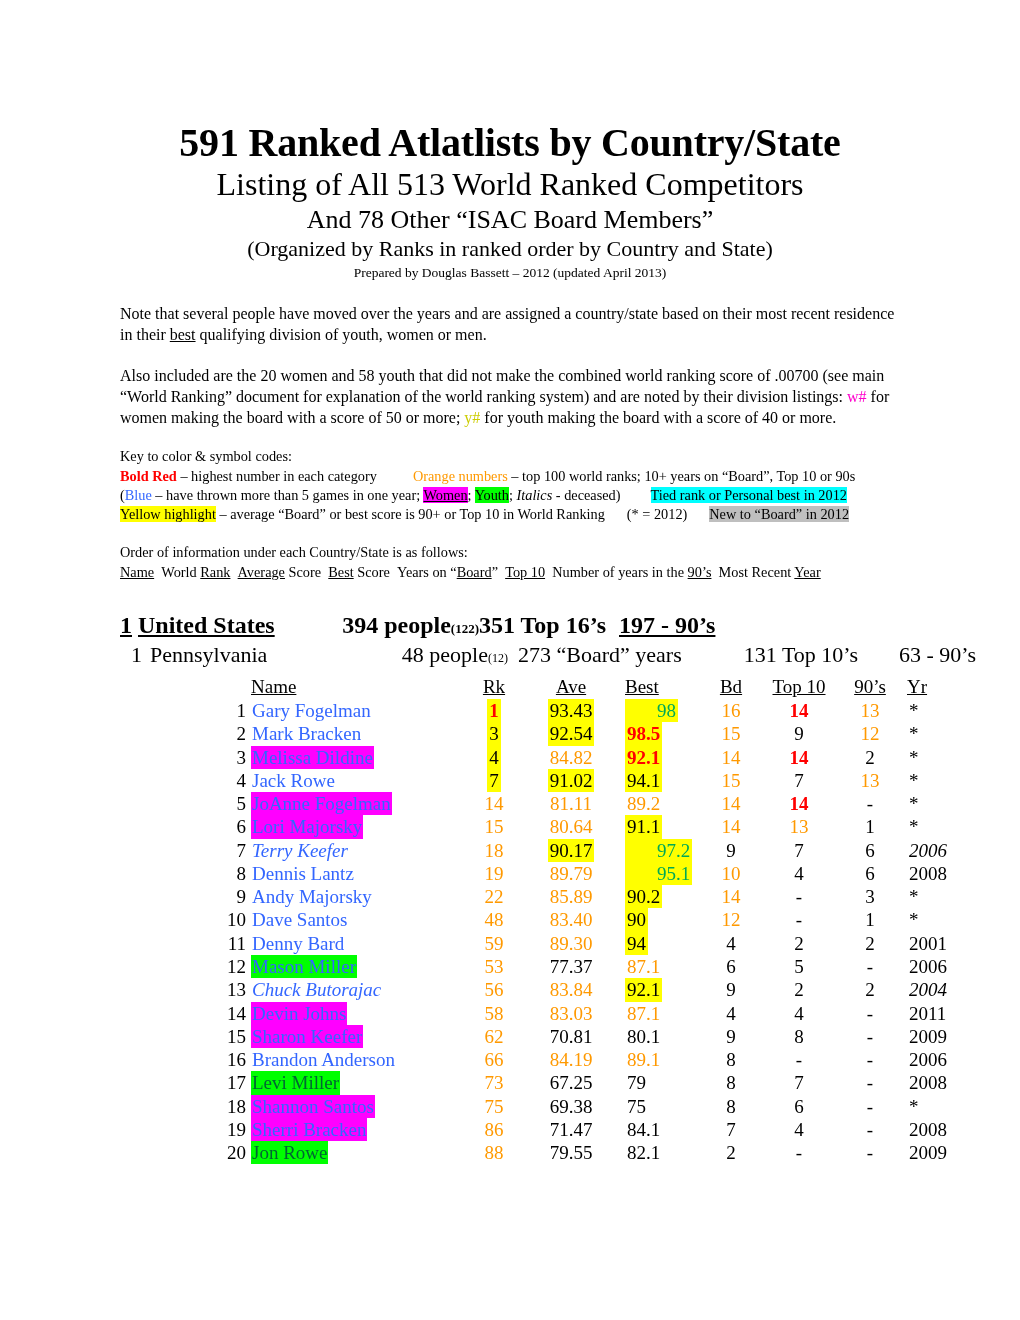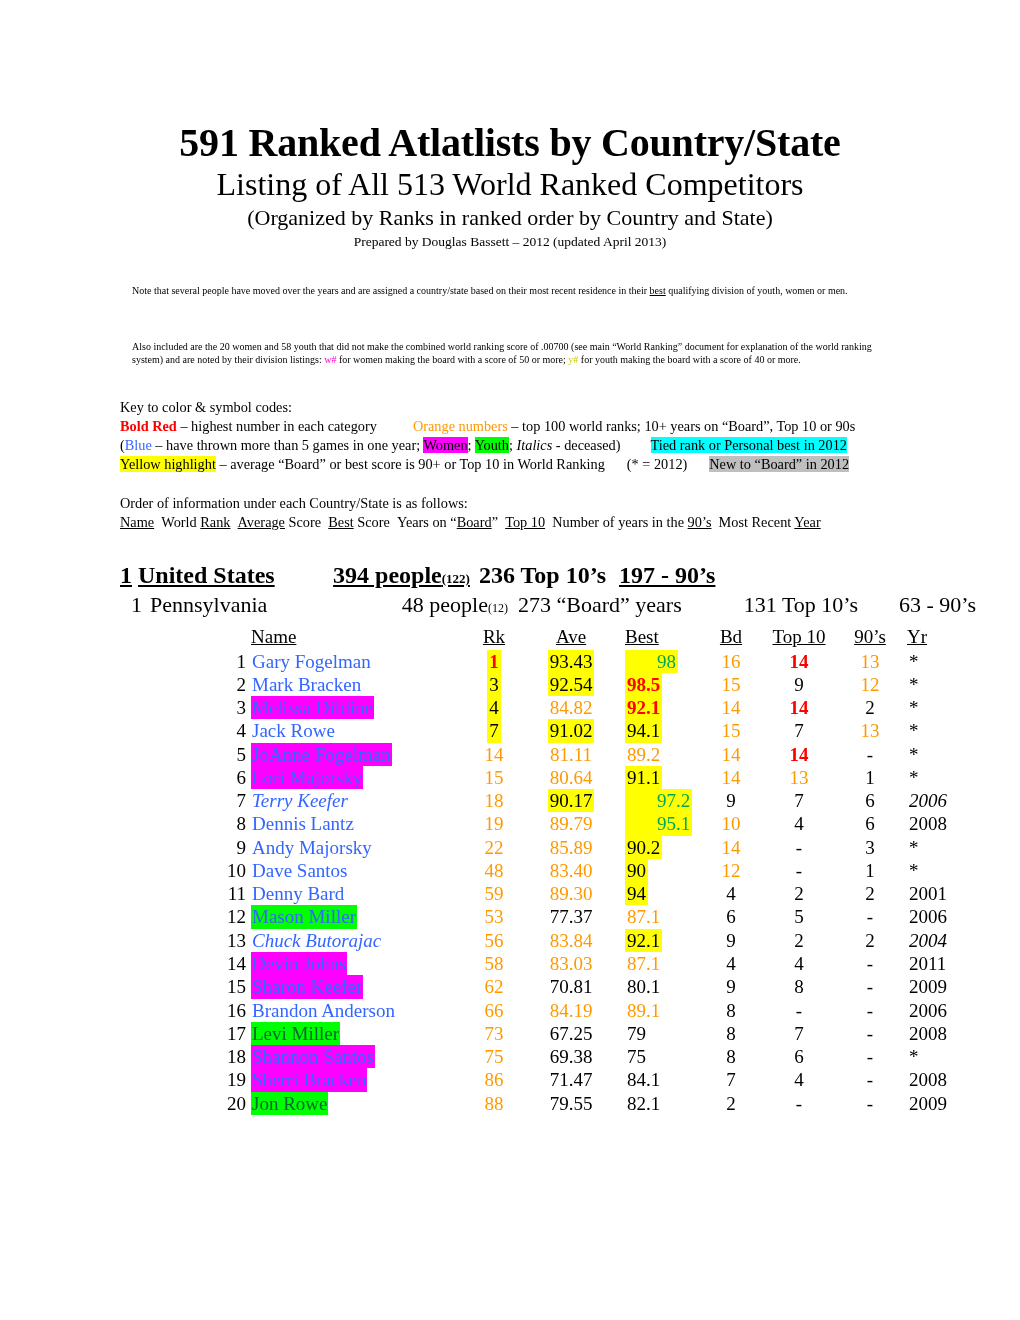--- a/index.html
+++ b/index.html
@@ -32,34 +32,34 @@
     letter-spacing: -0.2px;
   }
   .t2 { font-size: 32px; line-height: 1.12; margin-top: 2px; }
   .t3 { font-size: 26px; line-height: 1.12; margin-top: 2px; }
   .t4 { font-size: 22px; line-height: 1.14; margin-top: 2px; }
   .t5 { font-size: 13.5px; line-height: 1.2; margin-top: 4px; }
 
   
   .body-wrap { padding: 0 118px 0 120px; }
   p.para {
-    font-size: 10px;
+    font-size: 16px;
     line-height: 1.33;
-    margin: 12px;
+    margin: 0;
   }
   .gap-lg { height: 22px; }
   .gap-md { height: 19px; }
   u.ul { text-decoration: underline; }
 
   
   .key-line { font-size: 14.3px; line-height: 1.345; white-space: nowrap; }
   .boldred { color: #ff0000; font-weight: bold; }
   .orange { color: #ff9900; }
   .blue { color: #3366ff; }
-  .magentahl { background: #ff00ff; color: #000000; }
+  .magentahl { background: #ff00ff; color: #000000; text-decoration: underline; }
   .greenhl { background: #00ff00; color: #000000; }
   .ital { font-style: italic; }
   .cyanhl { background: #00ffff; color: #000000; }
   .yellowhl { background: #ffff00; color: #000000; }
   .greyhl { background: #bfbfbf; color: #000000; }
   .pinktext { color: #ff00cc; }
   .yellowtext { color: #cccc00; }
   .sp-1 { display: inline-block; width: 36px; }
   .sp-2 { display: inline-block; width: 22px; }
   .sp-3 { display: inline-block; width: 30px; }
@@ -72,21 +72,21 @@
   .country-row {
     display: flex;
     align-items: baseline;
     font-size: 24px;
     font-weight: bold;
     margin-top: 30px;
     padding-left: 0px;
   }
   .country-row .cnum { width: 18px; text-decoration: underline; }
   .country-row .cname { width: 186px; text-decoration: underline; }
-  .country-row .cpeople { width: 155px; text-decoration: underline; text-align: center; }
+  .country-row .cpeople { width: 155px; text-align: right; }
   .country-row .cboard { width: 200px; text-align: left; }
   .country-row .ctop { width: 140px; text-align: left; }
   .country-row .cnines { width: 120px; text-align: left; text-decoration: underline; }
   .country-row .sub { font-size: 13px; font-weight: bold; vertical-align: baseline; }
 
   .state-row {
     display: flex;
     align-items: baseline;
     font-size: 22px;
     font-weight: normal;
@@ -147,20 +147,21 @@
   .it    { font-style: italic; }
 </style>
 </head>
 <body>
 
 <div class="page">
 
   <div class="title-block">
     <div class="t1">591 Ranked Atlatlists by Country/State</div>
     <div class="t2">Listing of All 513 World Ranked Competitors</div>
+    <div class="t3">And 78 Other “ISAC Board Members”</div>
     <div class="t4">(Organized by Ranks in ranked order by Country and State)</div>
     <div class="t5">Prepared by Douglas Bassett – 2012 (updated April 2013)</div>
   </div>
 
   <div class="body-wrap">
 
     <div class="gap-lg"></div>
 
     <p class="para"><span>Note that several people have moved over the years and are assigned a country/state based on their most recent residence in their </span><u class="ul">best</u><span> qualifying division of youth, women or men.</span></p>
 
@@ -187,21 +188,21 @@
       <div class="order-line" id="order-fields"><span><u class="ul">Name</u></span><span>&nbsp;&nbsp;</span><span><span>World </span><u class="ul">Rank</u></span><span>&nbsp;&nbsp;</span><span><u class="ul">Average</u><span> Score</span></span><span>&nbsp;&nbsp;</span><span><u class="ul">Best</u><span> Score</span></span><span>&nbsp;&nbsp;</span><span><span>Years on “</span><u class="ul">Board</u><span>”</span></span><span>&nbsp;&nbsp;</span><span><u class="ul">Top 10</u></span><span>&nbsp;&nbsp;</span><span><span>Number of years in the </span><u class="ul">90’s</u></span><span>&nbsp;&nbsp;</span><span><span>Most Recent </span><u class="ul">Year</u></span></div>
     </div>
 
   </div>
 
   <div style="padding-left:120px;">
     <div class="country-row">
       <span class="cnum">1</span>
       <span class="cname">United States</span>
       <span class="cpeople"><span>394 people</span><span class="sub">(122)</span></span>
-      <span class="ctop">236 Top 10’s</span>
+      <span class="ctop">351 Top 16’s</span>
       <span class="cnines">197 - 90’s</span>
     </div>
 
     <div class="state-row">
       <span class="snum">1</span>
       <span class="sname">Pennsylvania</span>
       <span class="speople"><span>48 people</span><span class="sub">(12)</span></span>
       <span class="sboard">273 “Board” years</span>
       <span class="stop">131 Top 10’s</span>
       <span class="snines">63 - 90’s</span>

